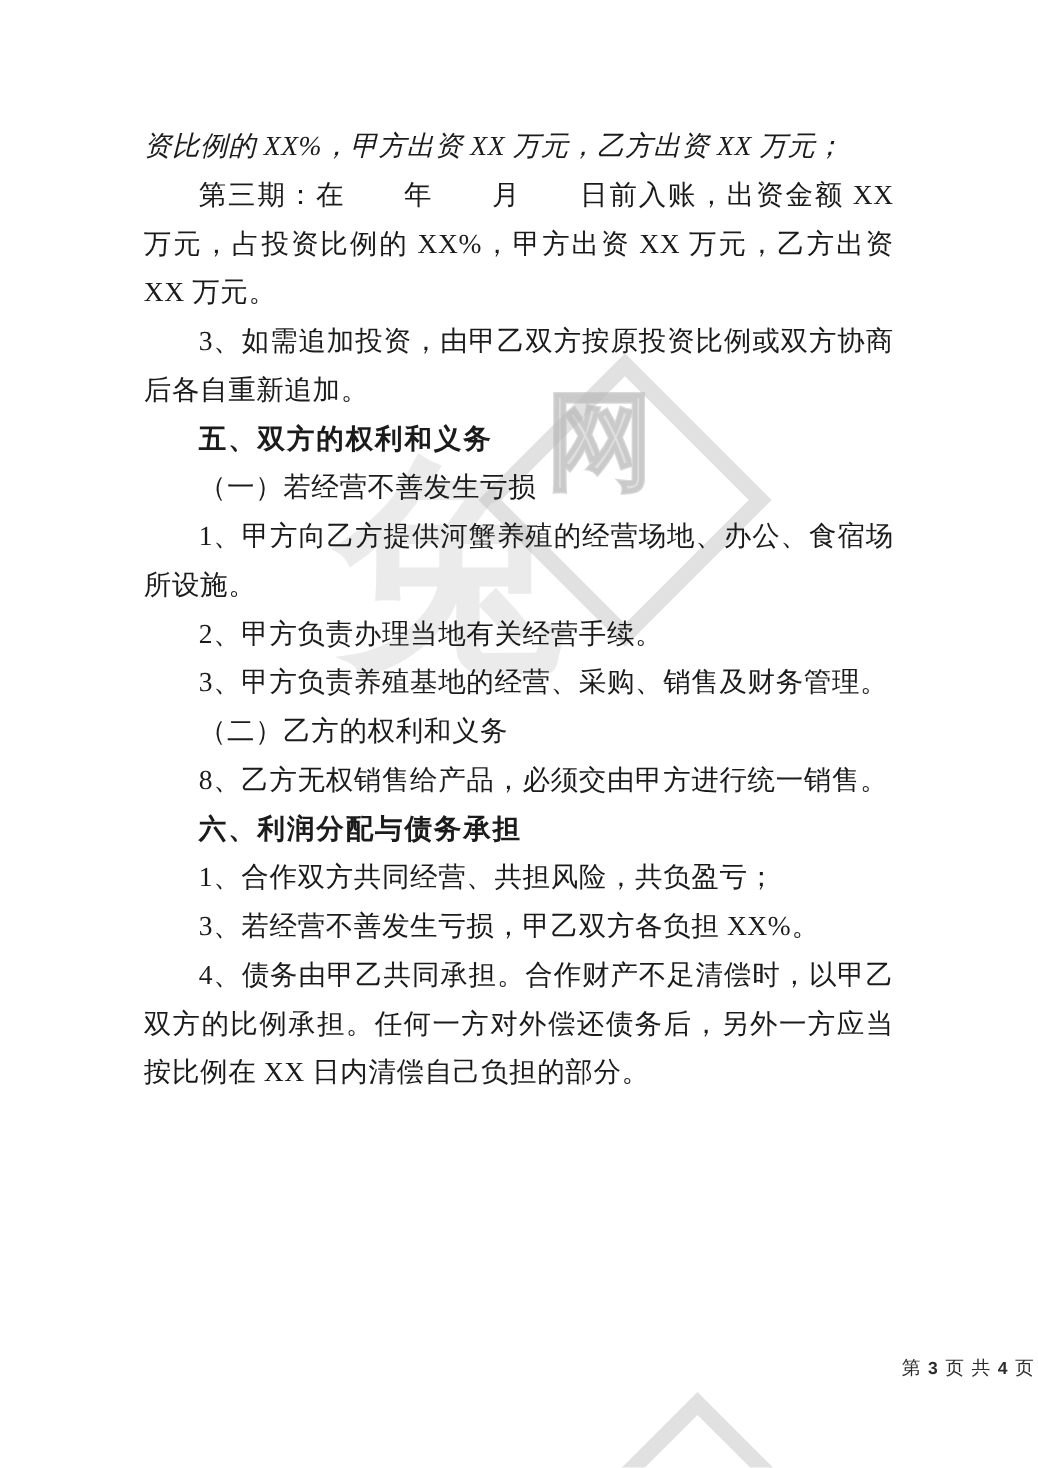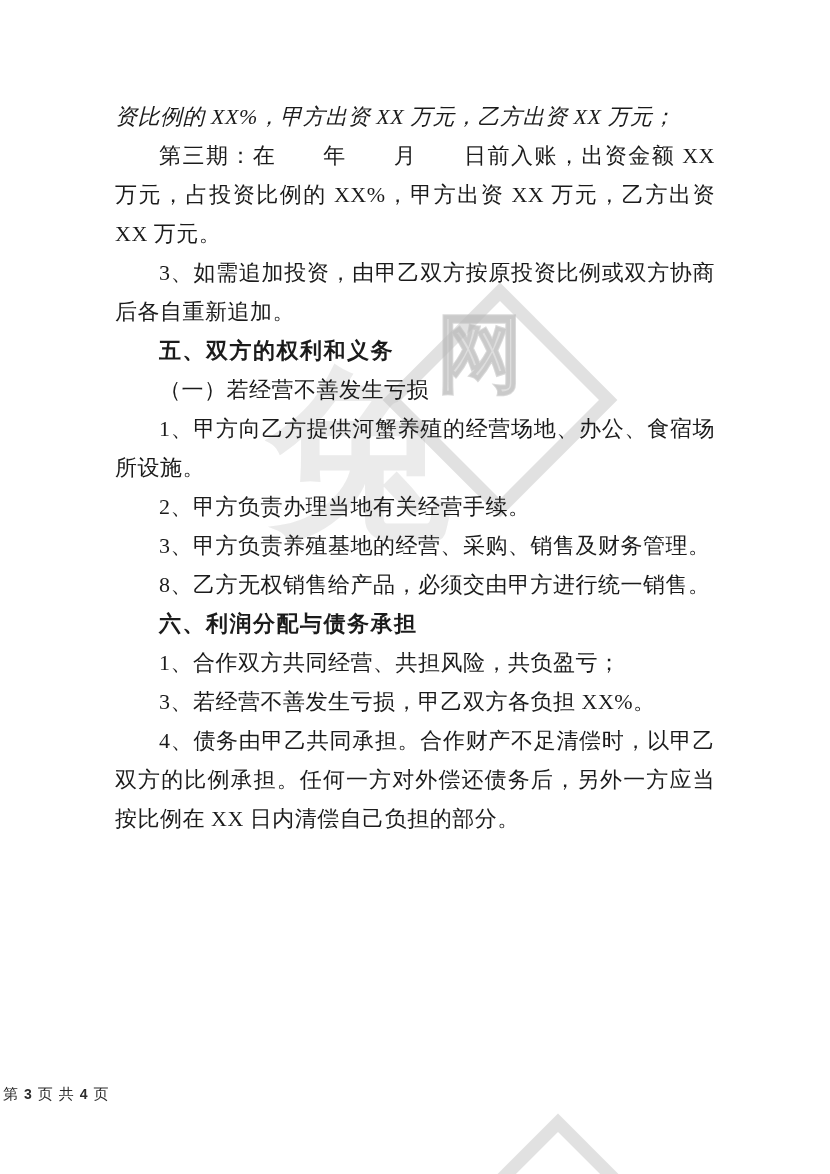--- a/index.html
+++ b/index.html
@@ -88,21 +88,21 @@
     letter-spacing: 1.5px;
   }
 
   
   .footer {
     position: absolute;
     left: 0;
     right: 0;
     top: 1085px;
     z-index: 2;
-    text-align: left;
+    text-align: right;
     font-size: 15px;
     color: #2c2c2c;
   }
   .footer span {
     margin: 0 3px;
   }
   .footer .num {
     font-weight: 700;
     font-family: "Liberation Sans", "DejaVu Sans", sans-serif;
     font-size: 14px;
@@ -120,20 +120,21 @@
 
 <div class="content">
   <p class="cont">资比例的 XX%，甲方出资 XX 万元，乙方出资 XX 万元；</p>
   <p>第三期：在　　年　　月　　日前入账，出资金额 XX 万元，占投资比例的 XX%，甲方出资 XX 万元，乙方出资 XX 万元。</p>
   <p>3、如需追加投资，由甲乙双方按原投资比例或双方协商后各自重新追加。</p>
   <p class="heading">五、双方的权利和义务</p>
   <p>（一）若经营不善发生亏损</p>
   <p>1、甲方向乙方提供河蟹养殖的经营场地、办公、食宿场所设施。</p>
   <p>2、甲方负责办理当地有关经营手续。</p>
   <p>3、甲方负责养殖基地的经营、采购、销售及财务管理。</p>
+  <p>（二）乙方的权利和义务</p>
   <p>8、乙方无权销售给产品，必须交由甲方进行统一销售。</p>
   <p class="heading">六、利润分配与债务承担</p>
   <p>1、合作双方共同经营、共担风险，共负盈亏；</p>
   <p>3、若经营不善发生亏损，甲乙双方各负担 XX%。</p>
   <p>4、债务由甲乙共同承担。合作财产不足清偿时，以甲乙双方的比例承担。任何一方对外偿还债务后，另外一方应当按比例在 XX 日内清偿自己负担的部分。</p>
 </div>
 
 <div class="footer">
   <span>第</span><span class="num">3</span><span>页</span><span>共</span><span class="num">4</span><span>页</span>
 </div>

